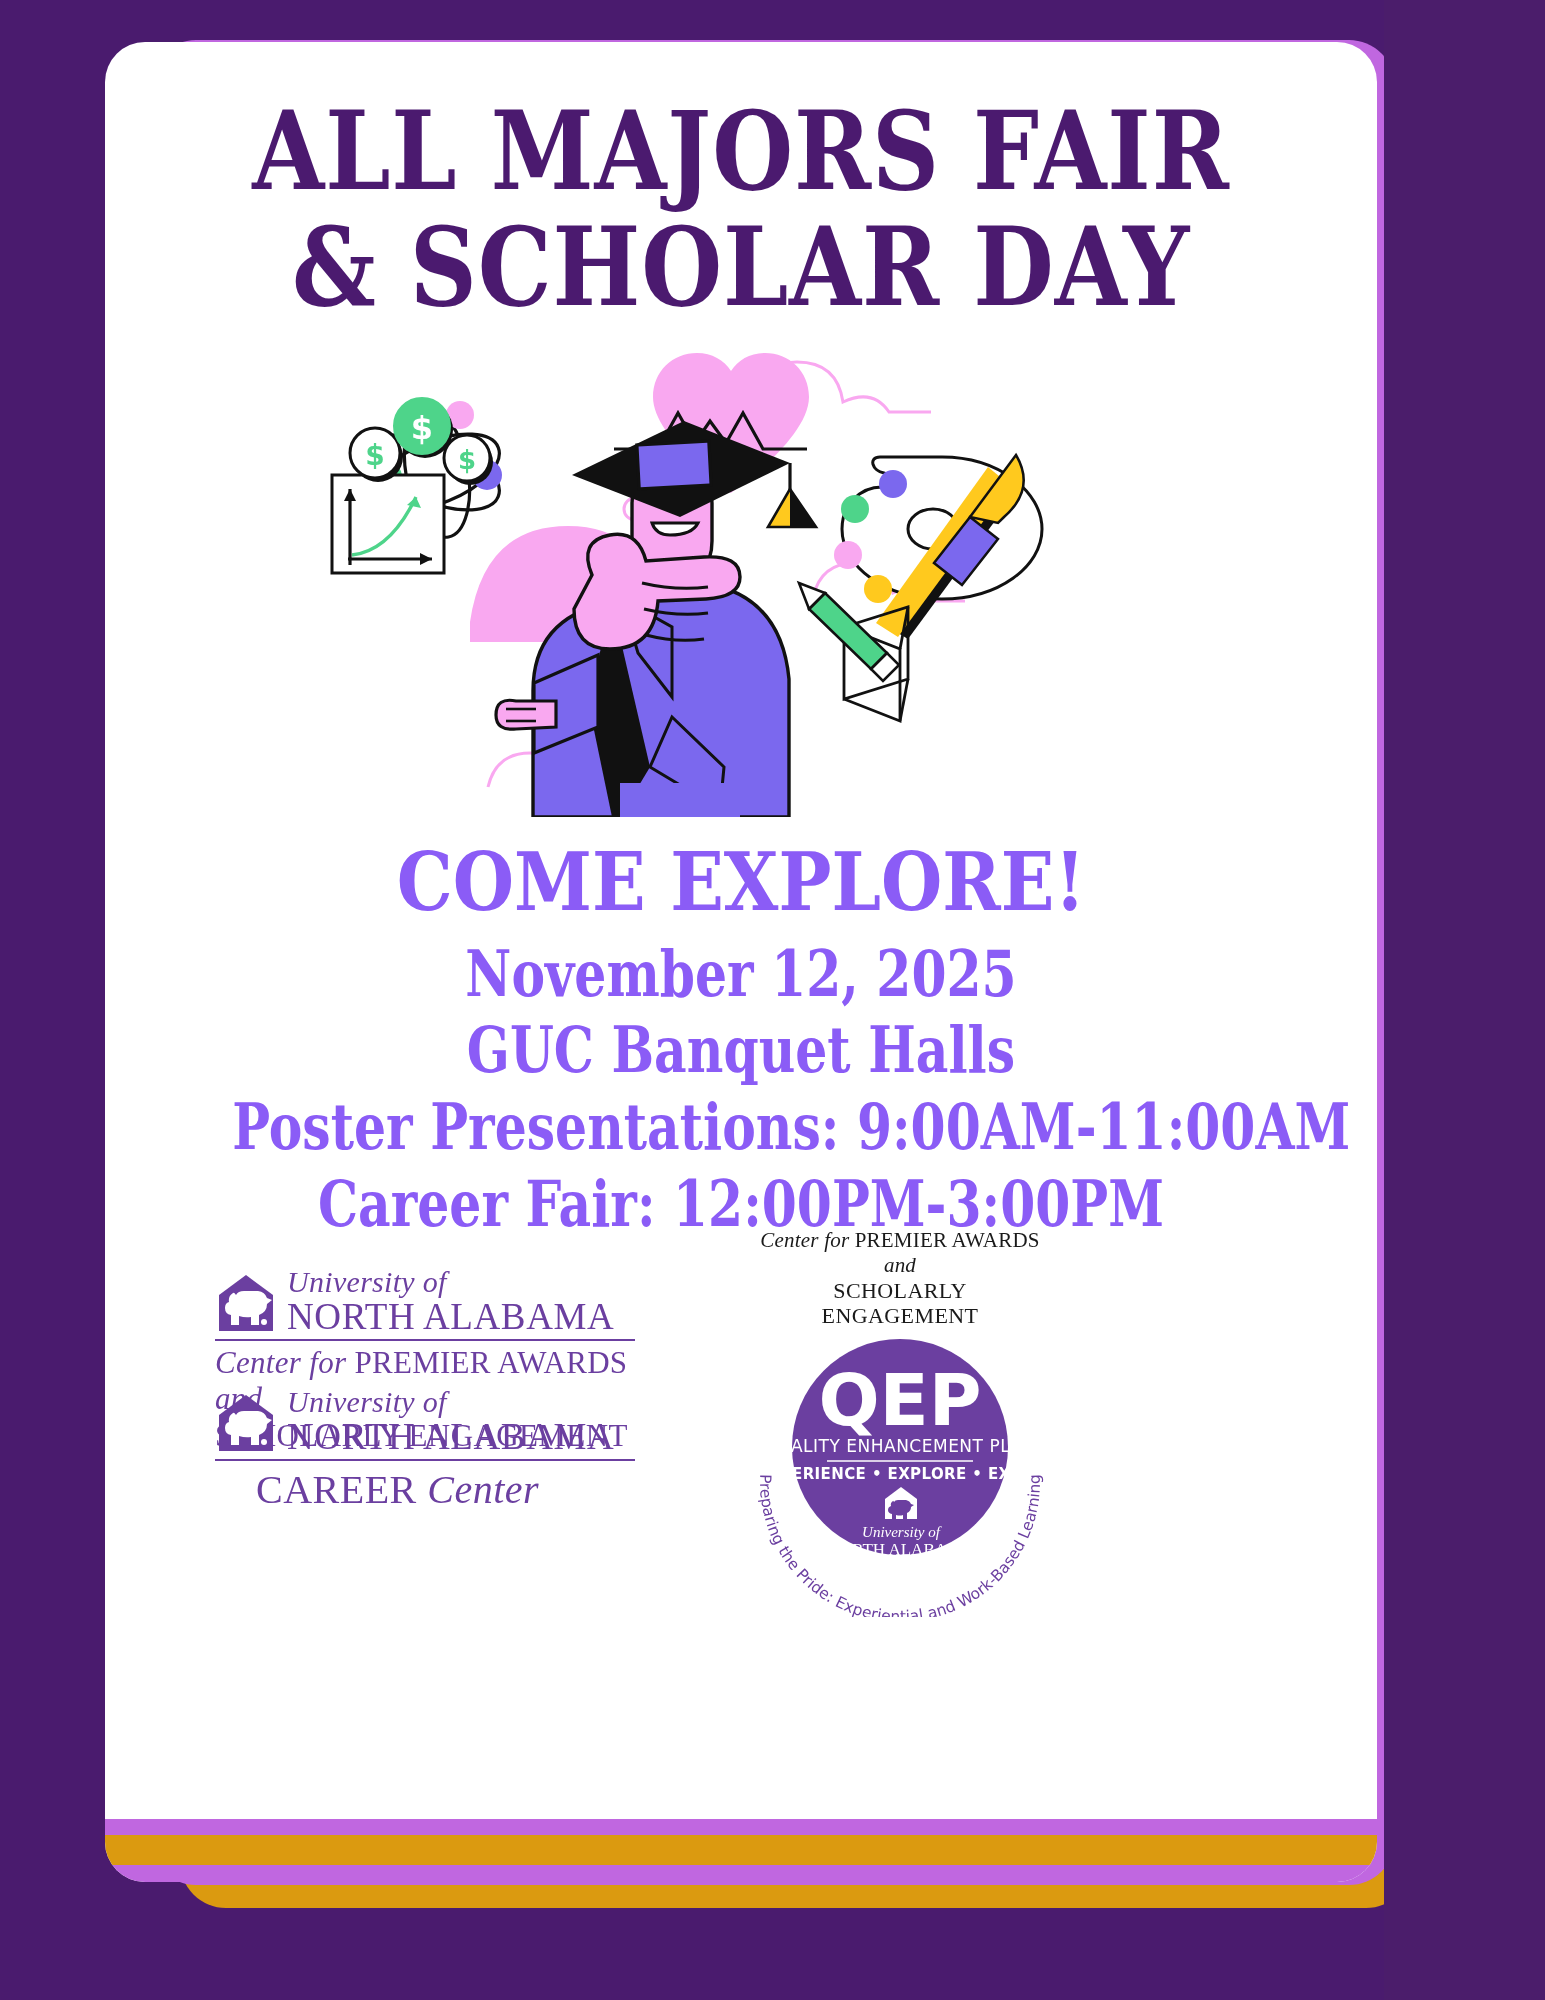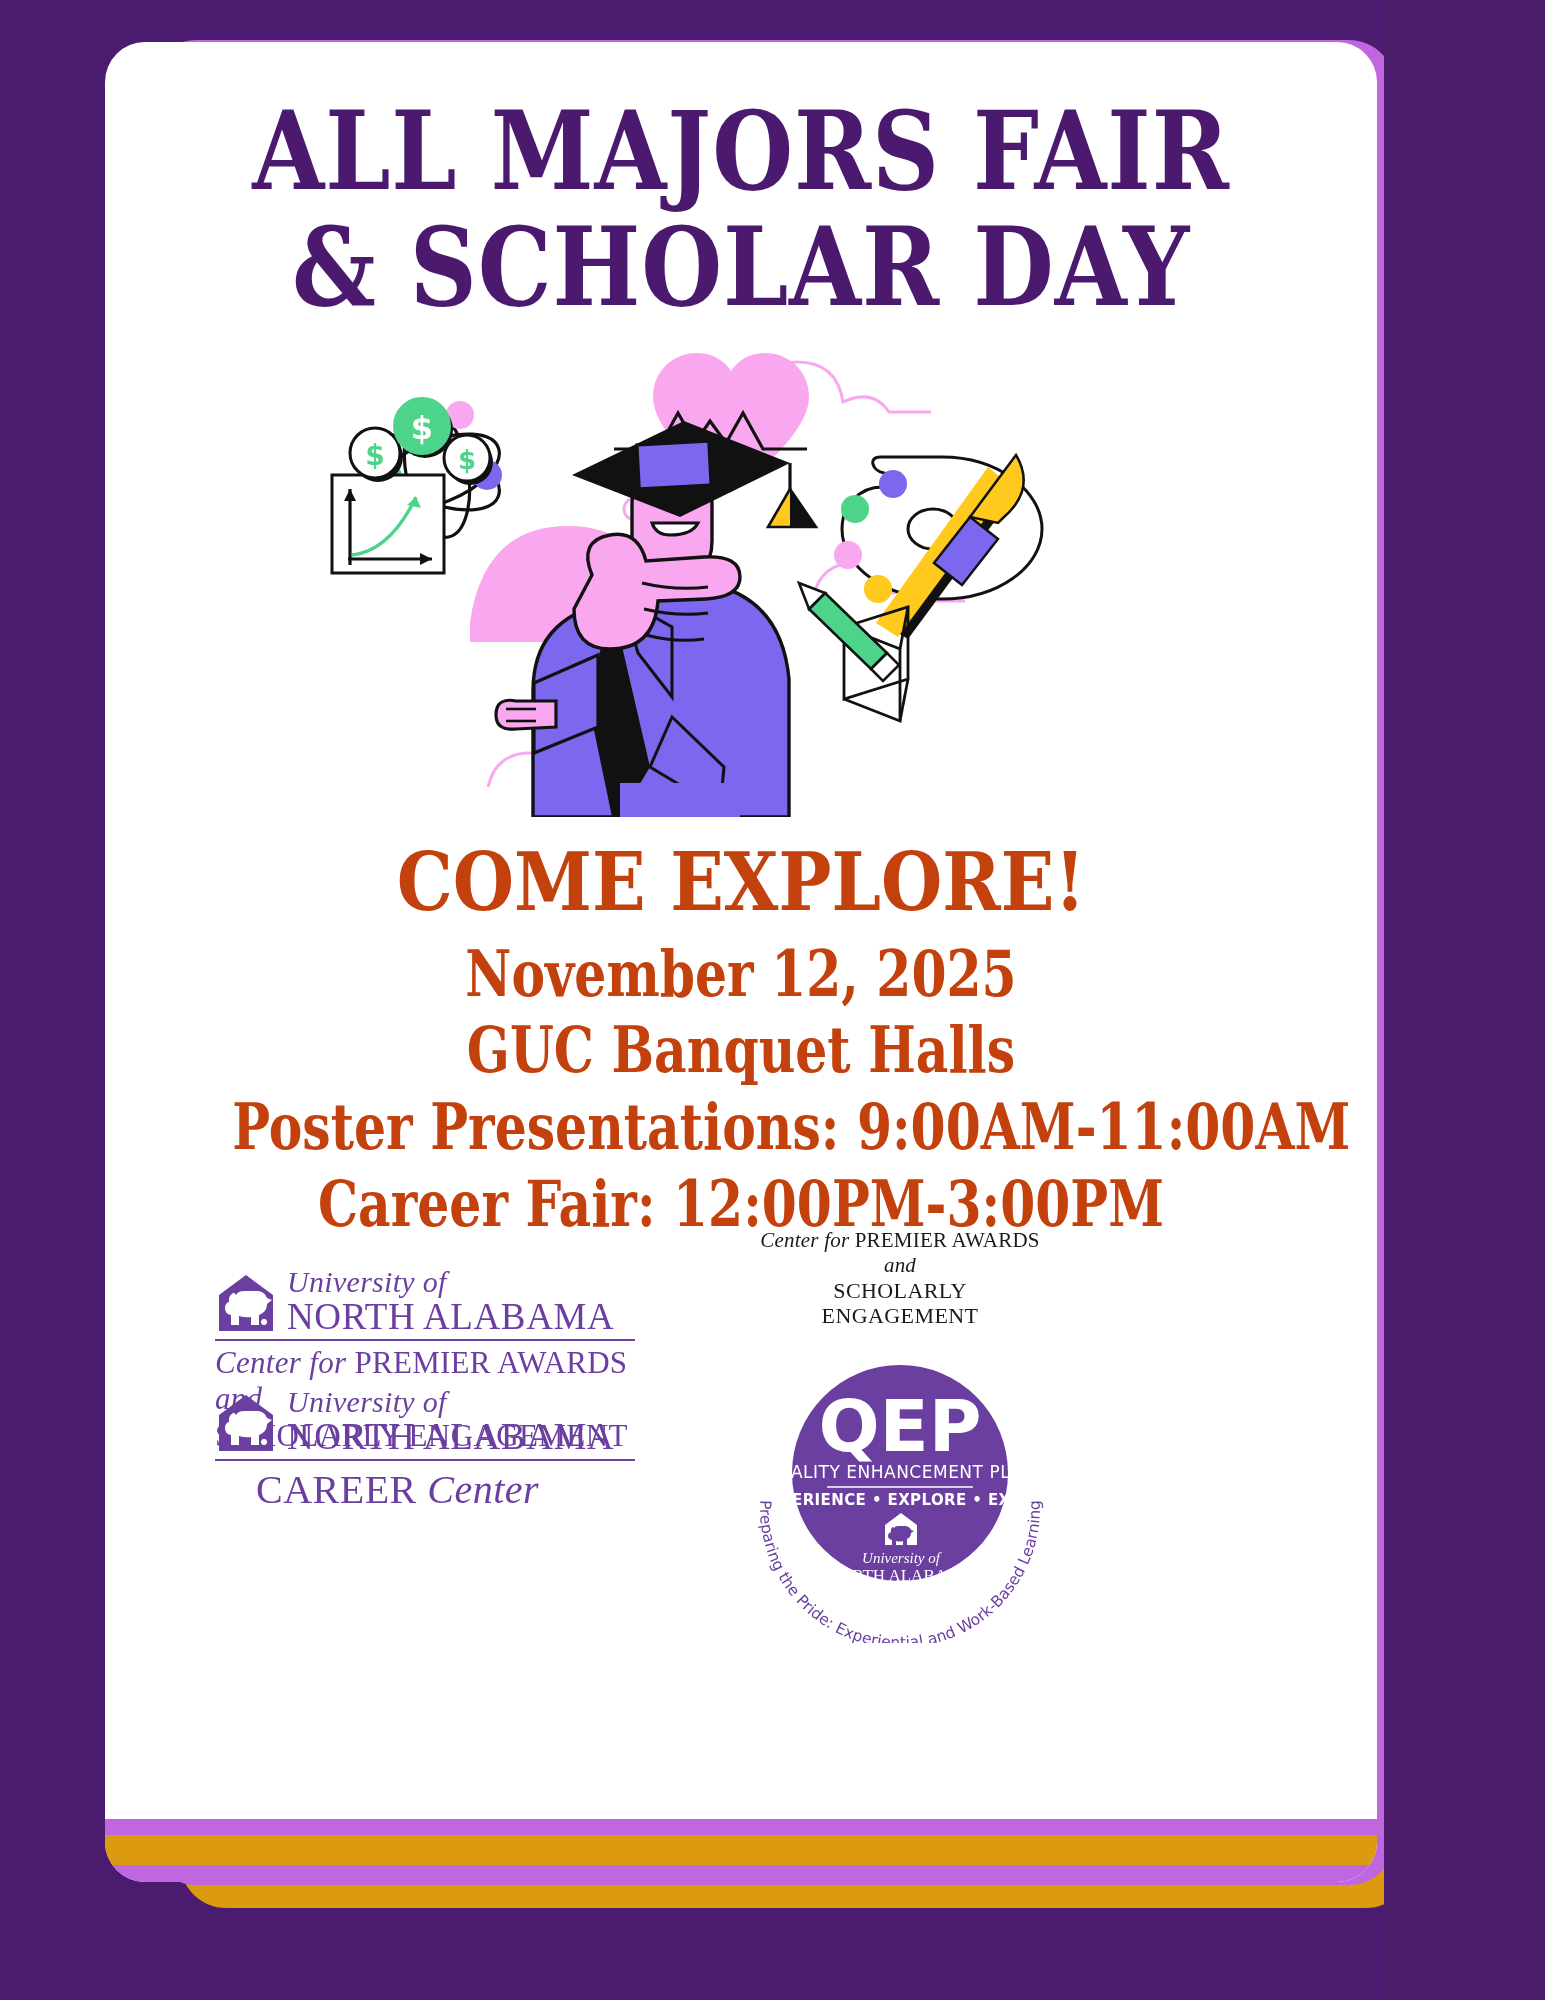--- a/index.html
+++ b/index.html
@@ -85,21 +85,21 @@
   }
   .illo svg { display: block; width: 830px; height: 520px; }
 
   
   .info-block {
     position: absolute;
     left: 0;
     top: 800px;
     width: 1272px;
     text-align: center;
-    color: #c2410c;
+    color: #8b5cf6;
   }
   .come-explore {
     font-family: "DejaVu Serif", "Liberation Serif", serif;
     font-weight: 700;
     font-size: 80px;
     line-height: 1.02;
     transform: scaleX(0.88);
     letter-spacing: 0px;
   }
   .info-line {
@@ -189,21 +189,21 @@
     font-family: "Liberation Serif", serif;
   }
   .cpase-black .r1 { font-size: 21px; letter-spacing: 0.2px; }
   .cpase-black .r2 { font-size: 22px; letter-spacing: 0.4px; }
   .cpase-black .it { font-style: italic; }
 
   
   .qep {
     position: absolute;
     left: 640px;
-    top: 1281px;
+    top: 1255px;
     width: 310px;
     height: 320px;
   }
   .qep svg { display: block; width: 310px; height: 320px; }
 
   
   .stripe-lav-top {
     position: absolute;
     left: 0; bottom: 47px;
     width: 1272px; height: 16px;

